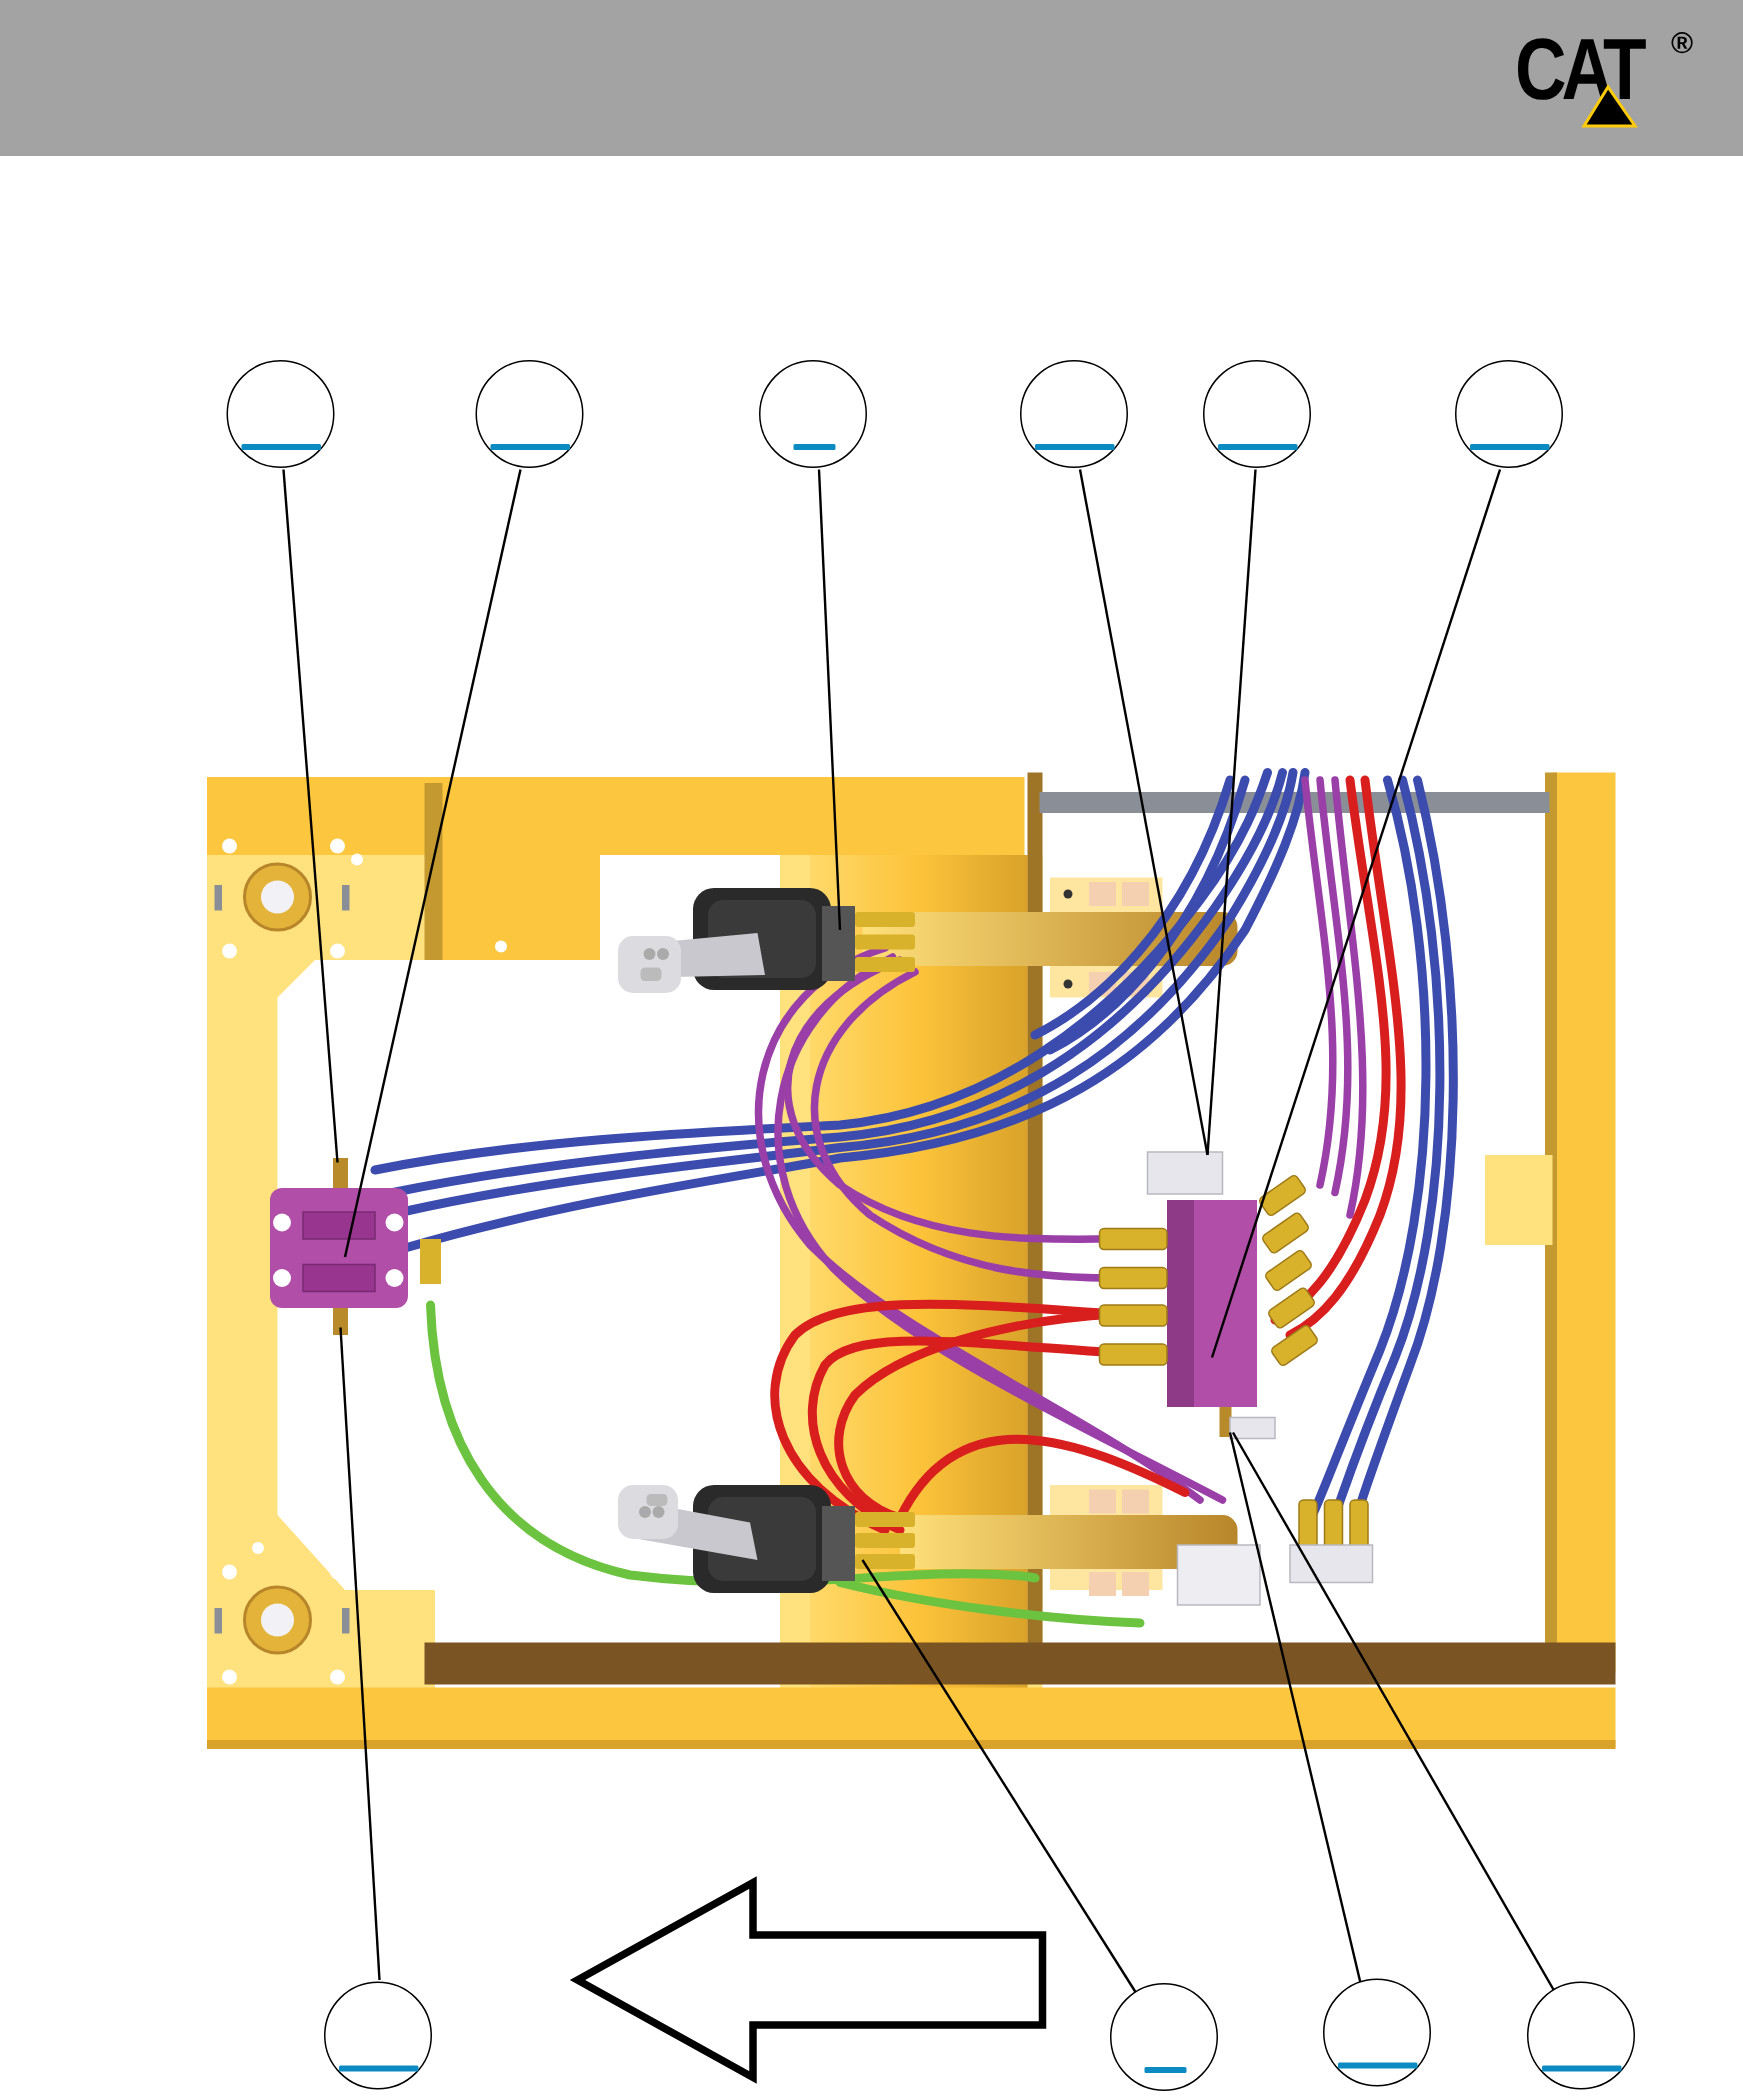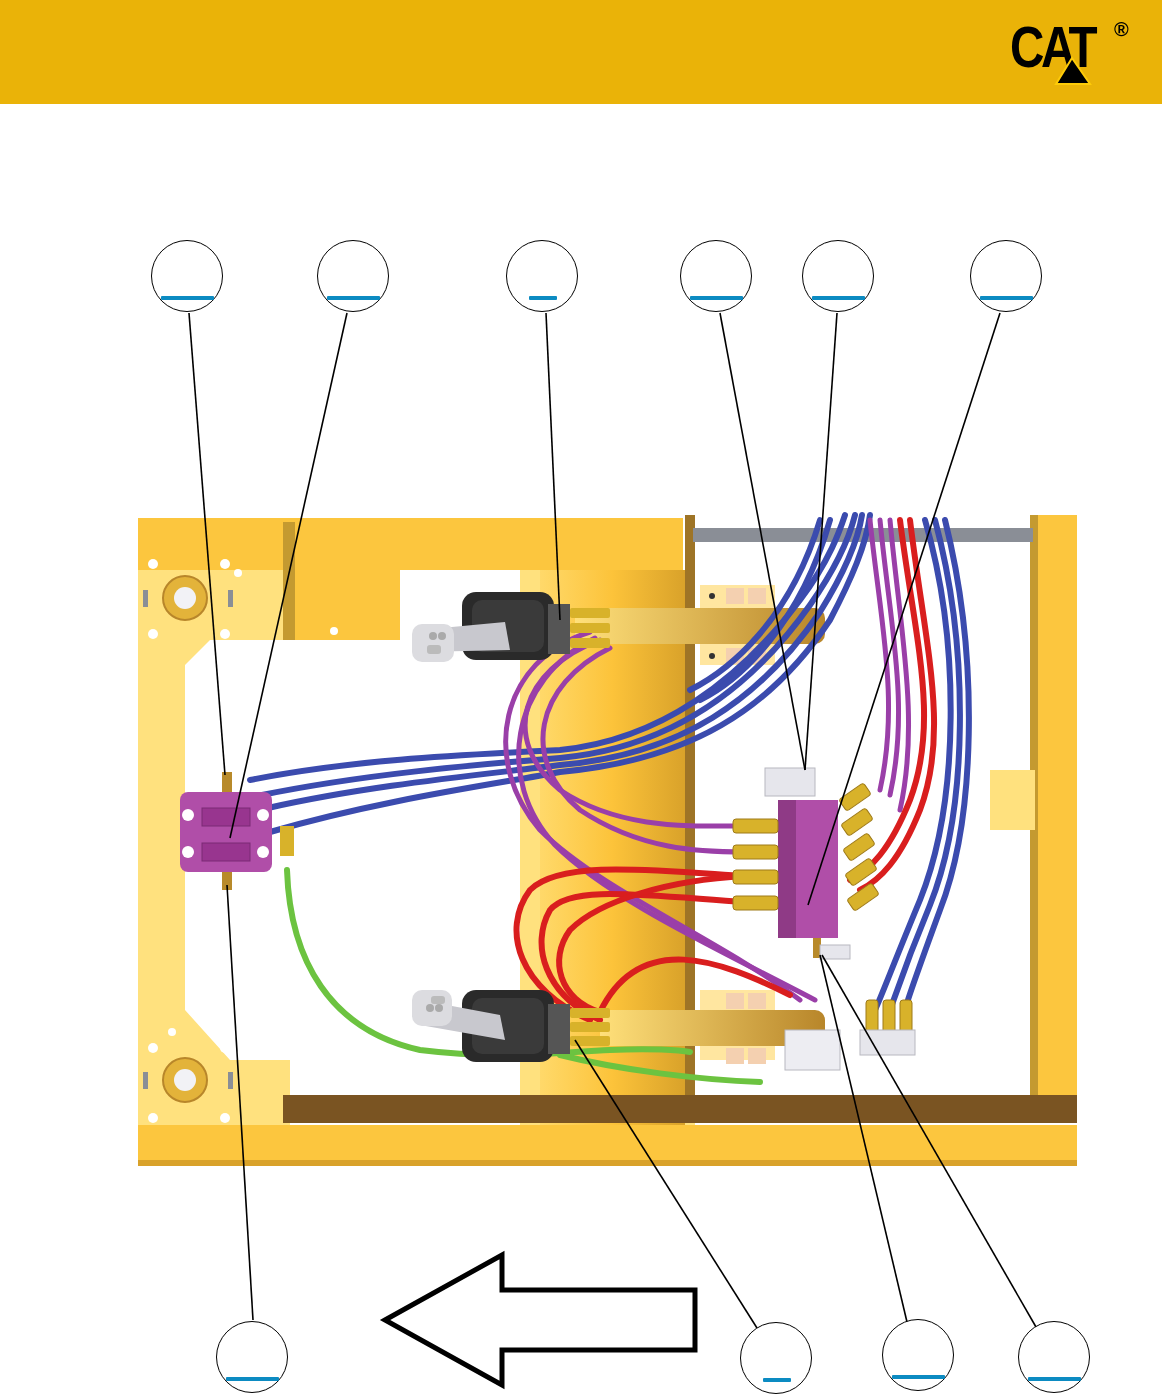--- a/index.html
+++ b/index.html
@@ -1,17 +1,17 @@
 <!DOCTYPE html>
 <html><head>
   <meta charset="utf-8">
   <style>
     html, body { margin: 0; padding: 0; background: #ffffff; }
     body { width: 1162px; height: 1397px; position: relative; overflow: hidden; font-family: "Liberation Sans", sans-serif; }
-    .banner { position: absolute; left: 0; top: 0; width: 1162px; height: 104px; background: #eab308; }
+    .banner { position: absolute; left: 0; top: 0; width: 1162px; height: 104px; background: #a3a3a3; }
     .logo { position: absolute; left: 1010px; top: 18px; width: 130px; height: 70px; }
     .logo-text { position: absolute; left: 0; top: -6px; font-family: "Liberation Sans", sans-serif; font-weight: bold; font-size: 58px; letter-spacing: -4px; color: #000; transform: scaleX(0.82); transform-origin: left top; line-height: 70px; }
     .logo-reg { position: absolute; left: 104px; top: 0px; font-size: 20px; font-weight: bold; color: #000; }
     .diagram { position: absolute; left: 0; top: 0; width: 1162px; height: 1397px; }
   </style>
 </head>
 <body>
 
 <div class="banner">
   <div class="logo">

